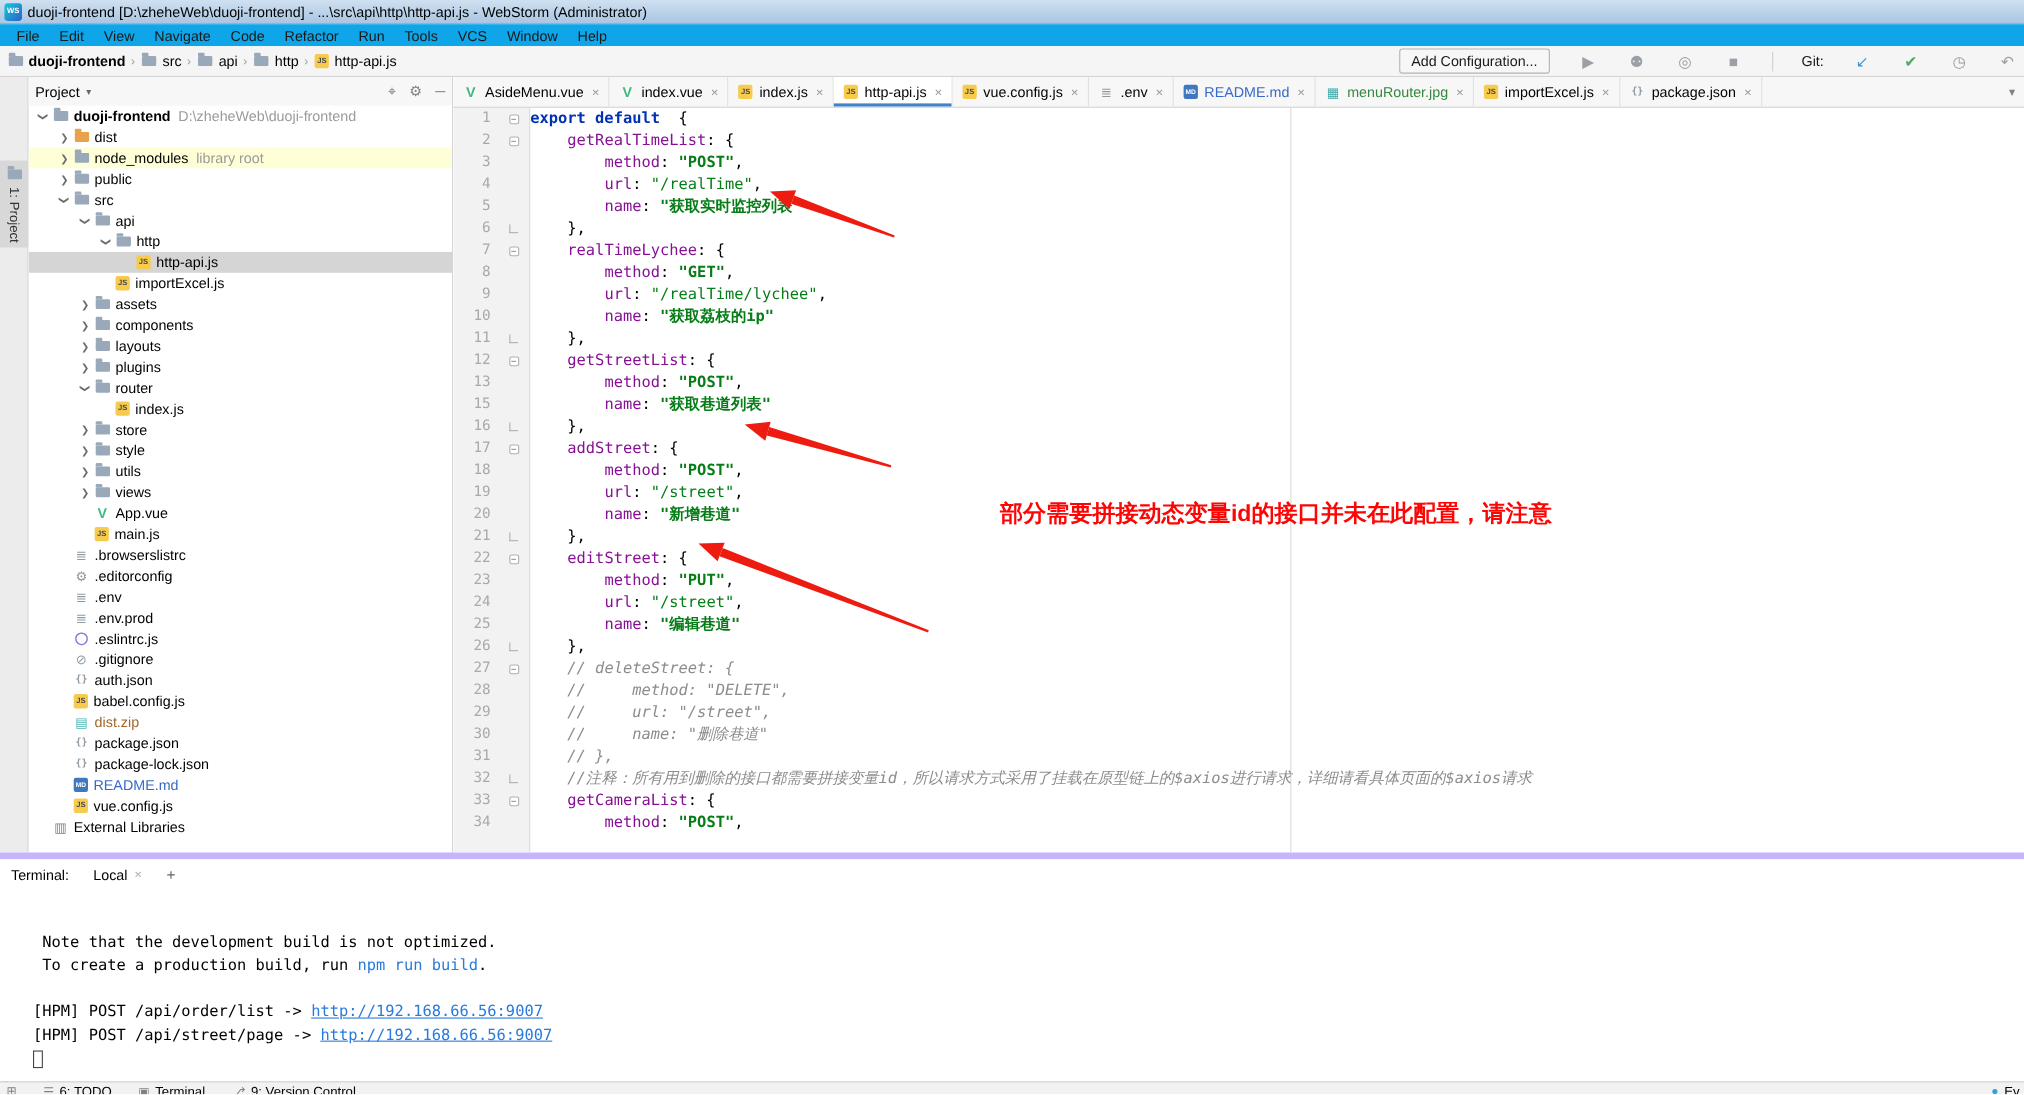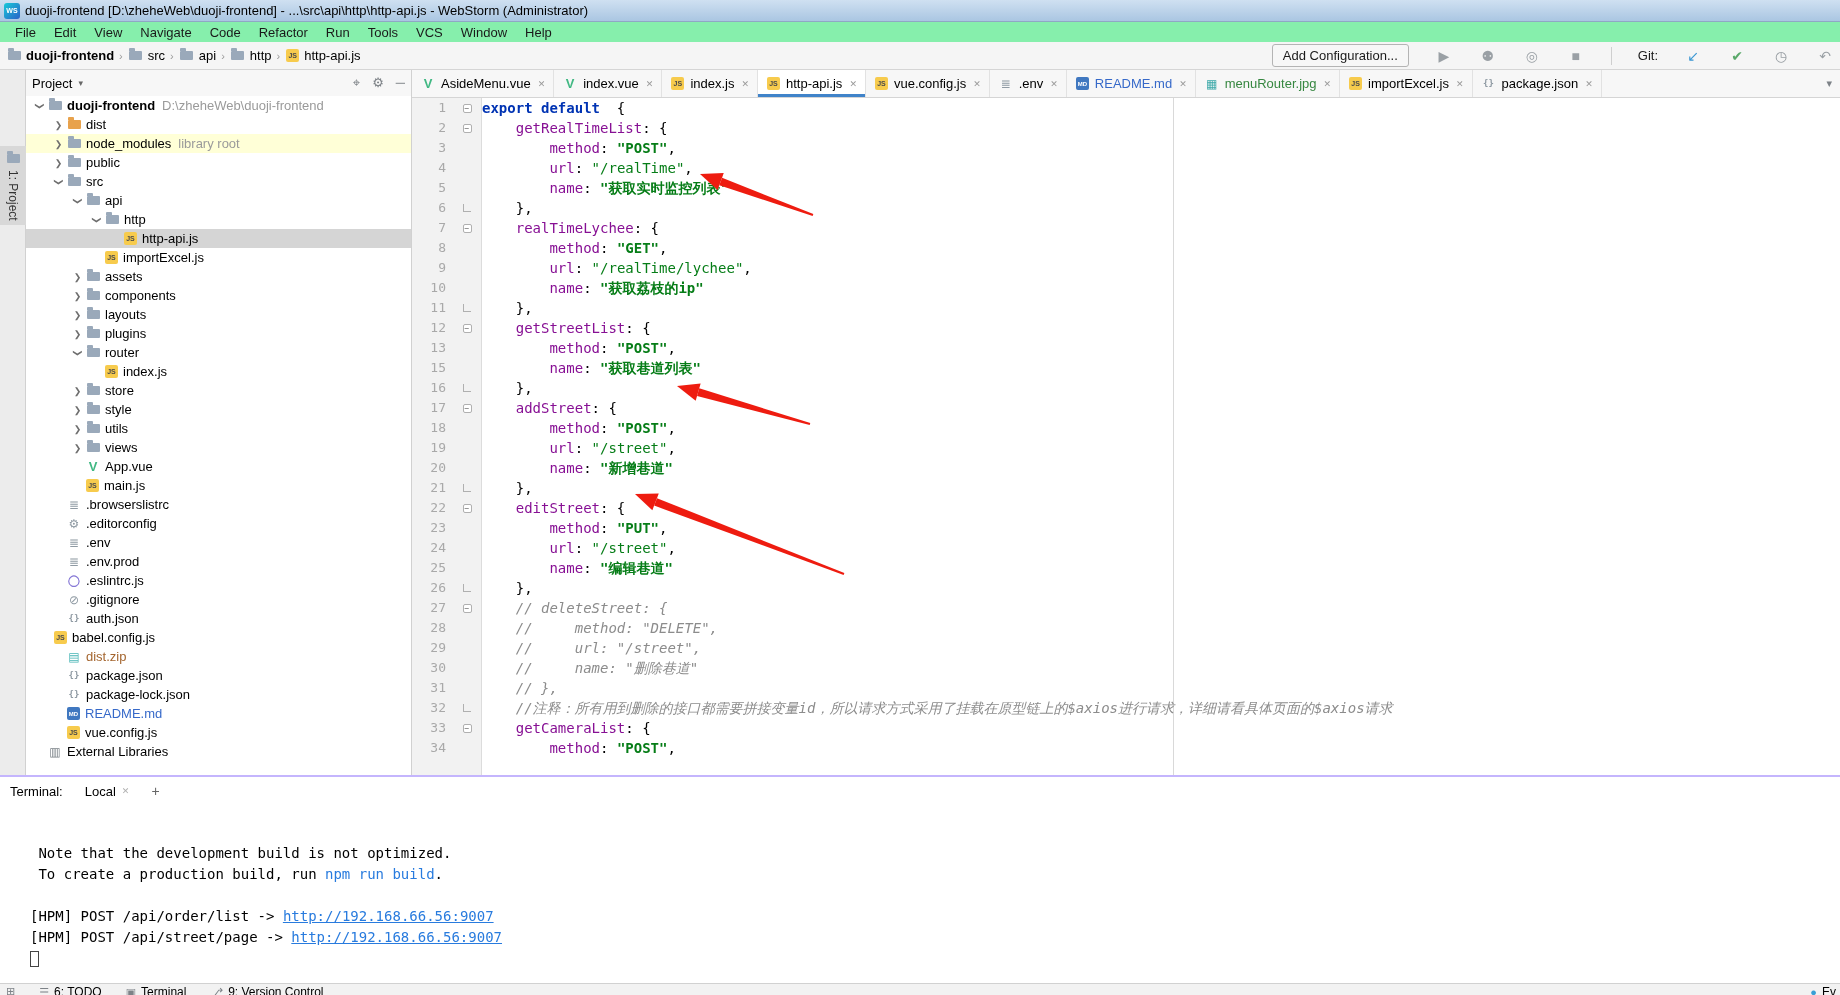--- a/index.html
+++ b/index.html
@@ -8,21 +8,21 @@
   #app { position:relative; width:1840px; height:995px; overflow:hidden; background:#fff; }
 
   
   #titlebar { position:absolute; left:0; top:0; width:1840px; height:22px;
     background:linear-gradient(#cfe0f1,#aac6e2); border-bottom:1px solid #8fa8c4;
     display:flex; align-items:center; padding-left:4px; font-size:13px; }
   .win-icon { width:16px; height:16px; border-radius:3px; margin-right:5px;
     background:linear-gradient(135deg,#17c9d8,#2a62c8); color:#fff; font:bold 7px/16px "Liberation Sans",sans-serif; text-align:center; }
 
   
-  #menubar { position:absolute; left:0; top:22px; width:1840px; height:20px; background:#86efac;
+  #menubar { position:absolute; left:0; top:22px; width:1840px; height:20px; background:#0ea5e9;
     display:flex; align-items:center; padding-left:6px; }
   .menu-item { font-size:13px; padding:2px 9px; color:#1a1a1a; }
 
   
   #toolbar { position:absolute; left:0; top:42px; width:1840px; height:28px; background:#f5f5f5;
     border-bottom:1px solid #d5d5d5; display:flex; align-items:center; padding:0 6px; }
   #crumbs { display:flex; align-items:center; gap:3px; flex:0 0 auto; }
   .bc-item { display:flex; align-items:center; gap:4px; font-size:13px; }
   .bc-item.bold { font-weight:bold; }
   .bc-sep { color:#9a9a9a; font-size:11px; padding:0 2px; }
@@ -99,21 +99,21 @@
   .tk-kw { color:#0033b3; font-weight:bold; }
   .tk-prop { color:#871094; }
   .tk-str { color:#067d17; }
   .tk-strb { color:#067d17; font-weight:bold; }
   .tk-pun { color:#000; }
   .tk-cmt { color:#8c8c8c; font-style:italic; }
   #annotation { position:absolute; left:497px; top:355px; color:#fe0505; font-size:21px; font-weight:bold; white-space:nowrap; }
   #arrows { position:absolute; left:0; top:0; width:100%; height:100%; pointer-events:none; }
 
   
-  #terminal { position:absolute; left:0; top:775px; width:1840px; height:208px; background:#fff; border-top:2px solid #c4b5fd; }
+  #terminal { position:absolute; left:0; top:775px; width:1840px; height:208px; background:#fff; border-top:6px solid #c4b5fd; }
   #term-head { height:28px; display:flex; align-items:center; padding-left:10px; font-size:13px; gap:14px; }
   #term-tab { display:flex; align-items:center; gap:6px; padding:3px 8px; }
   #term-tab .x { color:#b0b0b0; font-size:9px; }
   #term-plus { color:#666; font-size:14px; }
   #term-lines { position:absolute; left:30px; top:66px; font:14px/21px "DejaVu Sans Mono",monospace; white-space:pre; }
   .tl-cmd { color:#287bde; }
   .tl-link { color:#287bde; text-decoration:underline; }
   #cursor { position:absolute; left:30px; top:174px; width:9px; height:16px; border:1px solid #444; }
 
   
@@ -392,21 +392,21 @@
         <div class="trow" style="padding-left: 25px;">
           <span class="chev"></span>
           <span class="fico f-git">⊘</span>
           <span class="lbl">.gitignore</span>
         </div>
         <div class="trow" style="padding-left: 25px;">
           <span class="chev"></span>
           <span class="fico f-json">{}</span>
           <span class="lbl">auth.json</span>
         </div>
-        <div class="trow" style="padding-left: 12px;">
+        <div class="trow" style="padding-left: 25px;">
           <span class="chev"></span>
           <span class="fico f-js">JS</span>
           <span class="lbl">babel.config.js</span>
         </div>
         <div class="trow" style="padding-left: 25px;">
           <span class="chev"></span>
           <span class="fico f-zip">▤</span>
           <span class="lbl t-orange">dist.zip</span>
         </div>
         <div class="trow" style="padding-left: 25px;">
@@ -524,20 +524,21 @@
           <div class="cline"><span class="num">26</span><span class="fold"><span class="folde"></span></span><span><span class="tk-pun">    },</span></span></div>
           <div class="cline"><span class="num">27</span><span class="fold"><span class="foldm">−</span></span><span><span class="tk-pun">    </span><span class="tk-cmt">// deleteStreet: {</span></span></div>
           <div class="cline"><span class="num">28</span><span class="fold"></span><span><span class="tk-pun">    </span><span class="tk-cmt">//     method: "DELETE",</span></span></div>
           <div class="cline"><span class="num">29</span><span class="fold"></span><span><span class="tk-pun">    </span><span class="tk-cmt">//     url: "/street",</span></span></div>
           <div class="cline"><span class="num">30</span><span class="fold"></span><span><span class="tk-pun">    </span><span class="tk-cmt">//     name: "删除巷道"</span></span></div>
           <div class="cline"><span class="num">31</span><span class="fold"></span><span><span class="tk-pun">    </span><span class="tk-cmt">// },</span></span></div>
           <div class="cline"><span class="num">32</span><span class="fold"><span class="folde"></span></span><span><span class="tk-pun">    </span><span class="tk-cmt">//注释：所有用到删除的接口都需要拼接变量id，所以请求方式采用了挂载在原型链上的$axios进行请求，详细请看具体页面的$axios请求</span></span></div>
           <div class="cline"><span class="num">33</span><span class="fold"><span class="foldm">−</span></span><span><span class="tk-pun">    </span><span class="tk-prop">getCameraList</span><span class="tk-pun">: {</span></span></div>
           <div class="cline"><span class="num">34</span><span class="fold"></span><span><span class="tk-pun">        </span><span class="tk-prop">method</span><span class="tk-pun">: </span><span class="tk-strb">"POST"</span><span class="tk-pun">,</span></span></div>
         </div>
+      <div id="annotation">部分需要拼接动态变量id的接口并未在此配置，请注意</div>
       <svg id="arrows" viewBox="0 0 1428 677">
           <polygon points="401.34107503563115,116.0599639261873,400.65892496436885,117.9400360738127,307.3164934813548,87.26379507913629,310.04509376640414,79.74350648863467" fill="#ee1c10"></polygon>
           <polygon points="288,76,311.7504689445599,75.04332611957113,305.6111183031991,91.96397544819982" fill="#ee1c10"></polygon>
           <polygon points="398.27472112789735,325.03847605235916,397.72527887210265,326.96152394764084,285.0546423365086,297.8899606043056,287.25241135968764,290.197769023179" fill="#ee1c10"></polygon>
           <polygon points="265,288,288.6260169991745,285.3901492849749,283.68103669702174,302.6975803425097" fill="#ee1c10"></polygon>
           <polygon points="432.35748143361565,475.06607975467915,431.64251856638435,476.93392024532085,242.1163196625957,407.60027252082716,244.97617113152072,400.1289105582605" fill="#ee1c10"></polygon>
           <polygon points="223,396,246.76357829959886,395.45930933165636,240.32891249451757,412.2698737474313" fill="#ee1c10"></polygon>
         </svg>
     </div>
   </div>

